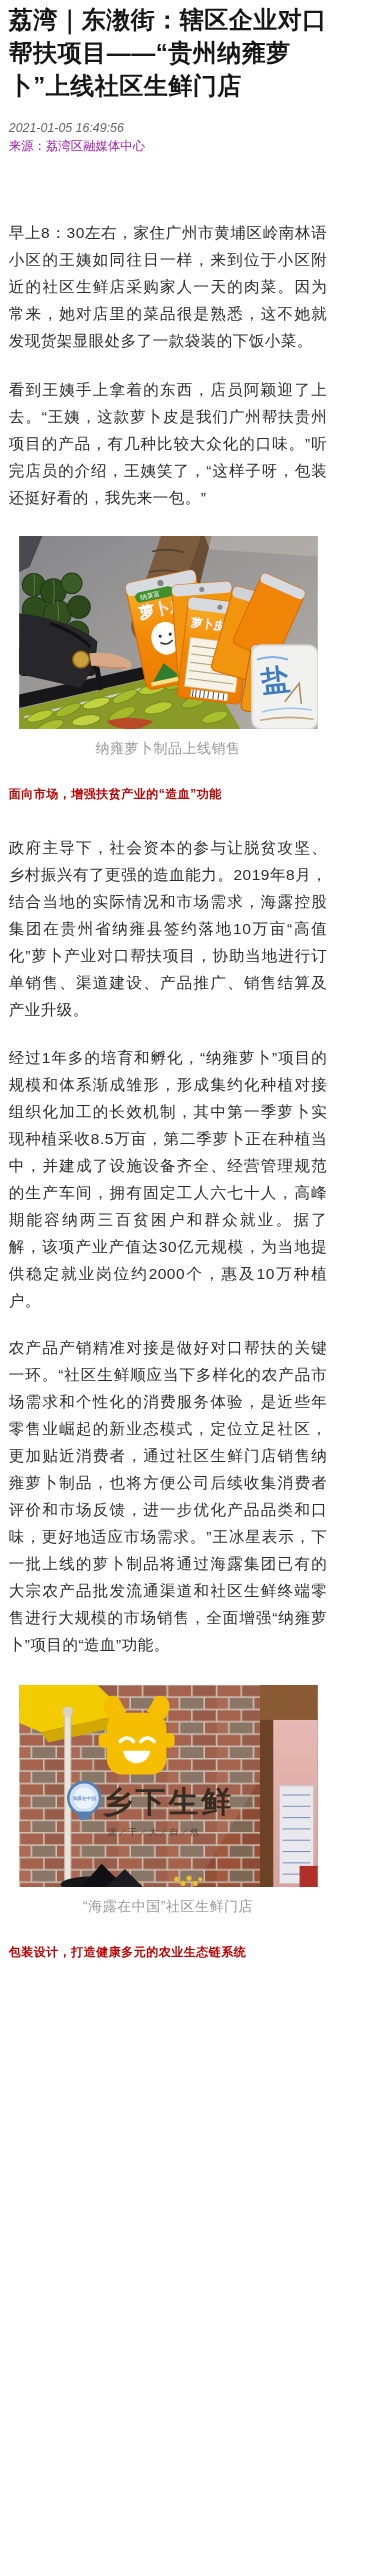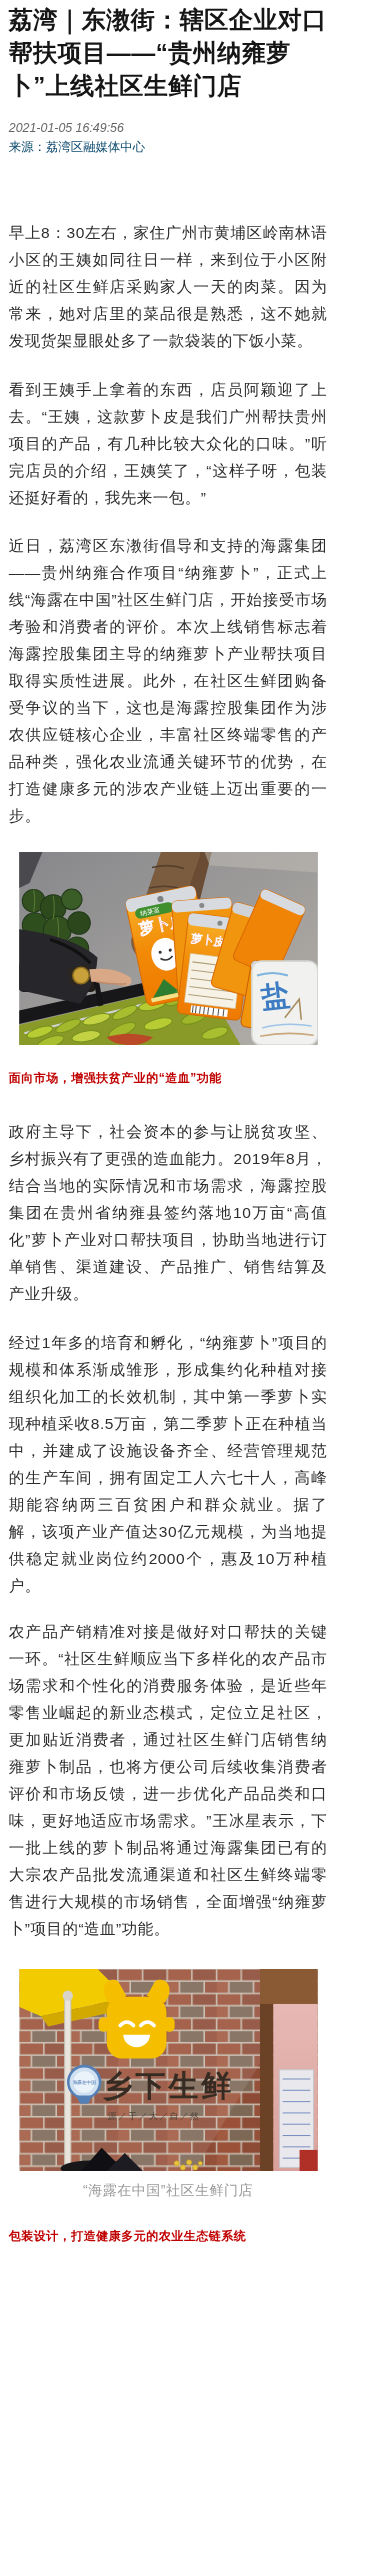--- a/index.html
+++ b/index.html
@@ -8,21 +8,21 @@
     font-family:"Liberation Sans","DejaVu Sans",sans-serif;
     -webkit-font-smoothing:antialiased;
   }
   .page{width:336px;box-sizing:border-box;padding:3.1px 8.8px 0;}
   h1.title{
     margin:0;font-size:24px;line-height:33px;font-weight:700;color:#161616;
     letter-spacing:0.5px;
   }
   .meta{margin-top:17.5px;}
   .meta-date{font-size:12.4px;line-height:16.5px;color:#666666;font-style:italic;}
-  .meta-source{margin-top:2.6px;font-size:12.4px;line-height:16.5px;color:#0c4a6e;}
+  .meta-source{margin-top:2.6px;font-size:12.4px;line-height:16.5px;color:#a21caf;font-family:Liberation Mono, monospace;}
   .article{margin-top:64px;}
   .article p{
     margin:0 0 19.6px;font-size:15.5px;line-height:27px;letter-spacing:0.5px;
     color:#2d2d2d;text-align:justify;word-break:break-all;
   }
   .mh5{min-height:137px}.mh7{min-height:191px}
   .mh9{min-height:246px}.mh10{min-height:273px}
   .mh12{min-height:328px}
   h2.red-heading{
     margin:23px 0 29px;font-size:12px;line-height:20.6px;font-weight:700;
@@ -44,21 +44,20 @@
 
   <div class="meta">
     <div class="meta-date">2021-01-05 16:49:56</div>
     <div class="meta-source">来源：荔湾区融媒体中心</div>
   </div>
 
   <div class="article">
 
     <p class="mh5">早上8：30左右，家住广州市黄埔区岭南林语小区的王姨如同往日一样，来到位于小区附近的社区生鲜店采购家人一天的肉菜。因为常来，她对店里的菜品很是熟悉，这不她就发现货架显眼处多了一款袋装的下饭小菜。</p>
     <p class="mh5">看到王姨手上拿着的东西，店员阿颖迎了上去。“王姨，这款萝卜皮是我们广州帮扶贵州项目的产品，有几种比较大众化的口味。”听完店员的介绍，王姨笑了，“这样子呀，包装还挺好看的，我先来一包。”</p>
-    <p class="mh10">近日，荔湾区东漖街倡导和支持的海露集团——贵州纳雍合作项目“纳雍萝卜”，正式上线“海露在中国”社区生鲜门店，开始接受市场考验和消费者的评价。本次上线销售标志着海露控股集团主导的纳雍萝卜产业帮扶项目取得实质性进展。此外，在社区生鲜团购备受争议的当下，这也是海露控股集团作为涉农供应链核心企业，丰富社区终端零售的产品种类，强化农业流通关键环节的优势，在打造健康多元的涉农产业链上迈出重要的一步。</p>
 
     <figure>
       <div class="photo-frame">
         <svg width="299" height="193" viewBox="0 0 580 375" xmlns="http://www.w3.org/2000/svg">
           <defs>
             <linearGradient id="wall1" x1="0" y1="0" x2="1" y2="1">
               <stop offset="0" stop-color="#87878b"></stop>
                 <stop offset="1" stop-color="#b3afa8"></stop>
             </linearGradient>
             <linearGradient id="og" x1="0" y1="0" x2="0" y2="1">
@@ -203,20 +202,21 @@
             <rect x="0" y="0" width="128" height="163" rx="18" fill="#f1f2ef" stroke="#d5d7d3" stroke-width="3"></rect>
             <path d="M10,28 q30,-10 60,0" stroke="#7fb3e0" stroke-width="4" fill="none"></path>
             <text x="18" y="88" font-size="56" font-weight="bold" fill="#3d7cc2" transform="rotate(-6 40 70)">盐</text>
             <path d="M64,110 l28,-36 l4,40" stroke="#a88a5c" stroke-width="3" fill="none"></path>
             <path d="M20,130 q44,-12 96,-4" stroke="#9ec4e8" stroke-width="3" fill="none"></path>
             <path d="M16,146 q50,-10 104,-2" stroke="#c8a87c" stroke-width="3" fill="none"></path>
           </g>
           <polygon points="360,0 580,0 580,40 370,26" fill="#c2beb8" opacity="0.5"></polygon>
         </svg>
       </div>
+      <figcaption>纳雍萝卜制品上线销售</figcaption>
     </figure>
 
     <h2 class="red-heading">面向市场，增强扶贫产业的“造血”功能</h2>
 
     <p class="mh7">政府主导下，社会资本的参与让脱贫攻坚、乡村振兴有了更强的造血能力。2019年8月，结合当地的实际情况和市场需求，海露控股集团在贵州省纳雍县签约落地10万亩“高值化”萝卜产业对口帮扶项目，协助当地进行订单销售、渠道建设、产品推广、销售结算及产业升级。</p>
     <p class="mh9">经过1年多的培育和孵化，“纳雍萝卜”项目的规模和体系渐成雏形，形成集约化种植对接组织化加工的长效机制，其中第一季萝卜实现种植采收8.5万亩，第二季萝卜正在种植当中，并建成了设施设备齐全、经营管理规范的生产车间，拥有固定工人六七十人，高峰期能容纳两三百贫困户和群众就业。据了解，该项产业产值达30亿元规模，为当地提供稳定就业岗位约2000个，惠及10万种植户。</p>
     <p class="mh12">农产品产销精准对接是做好对口帮扶的关键一环。“社区生鲜顺应当下多样化的农产品市场需求和个性化的消费服务体验，是近些年零售业崛起的新业态模式，定位立足社区，更加贴近消费者，通过社区生鲜门店销售纳雍萝卜制品，也将方便公司后续收集消费者评价和市场反馈，进一步优化产品品类和口味，更好地适应市场需求。”王冰星表示，下一批上线的萝卜制品将通过海露集团已有的大宗农产品批发流通渠道和社区生鲜终端零售进行大规模的市场销售，全面增强“纳雍萝卜”项目的“造血”功能。</p>
 
     <figure>
       <div class="photo-frame">

